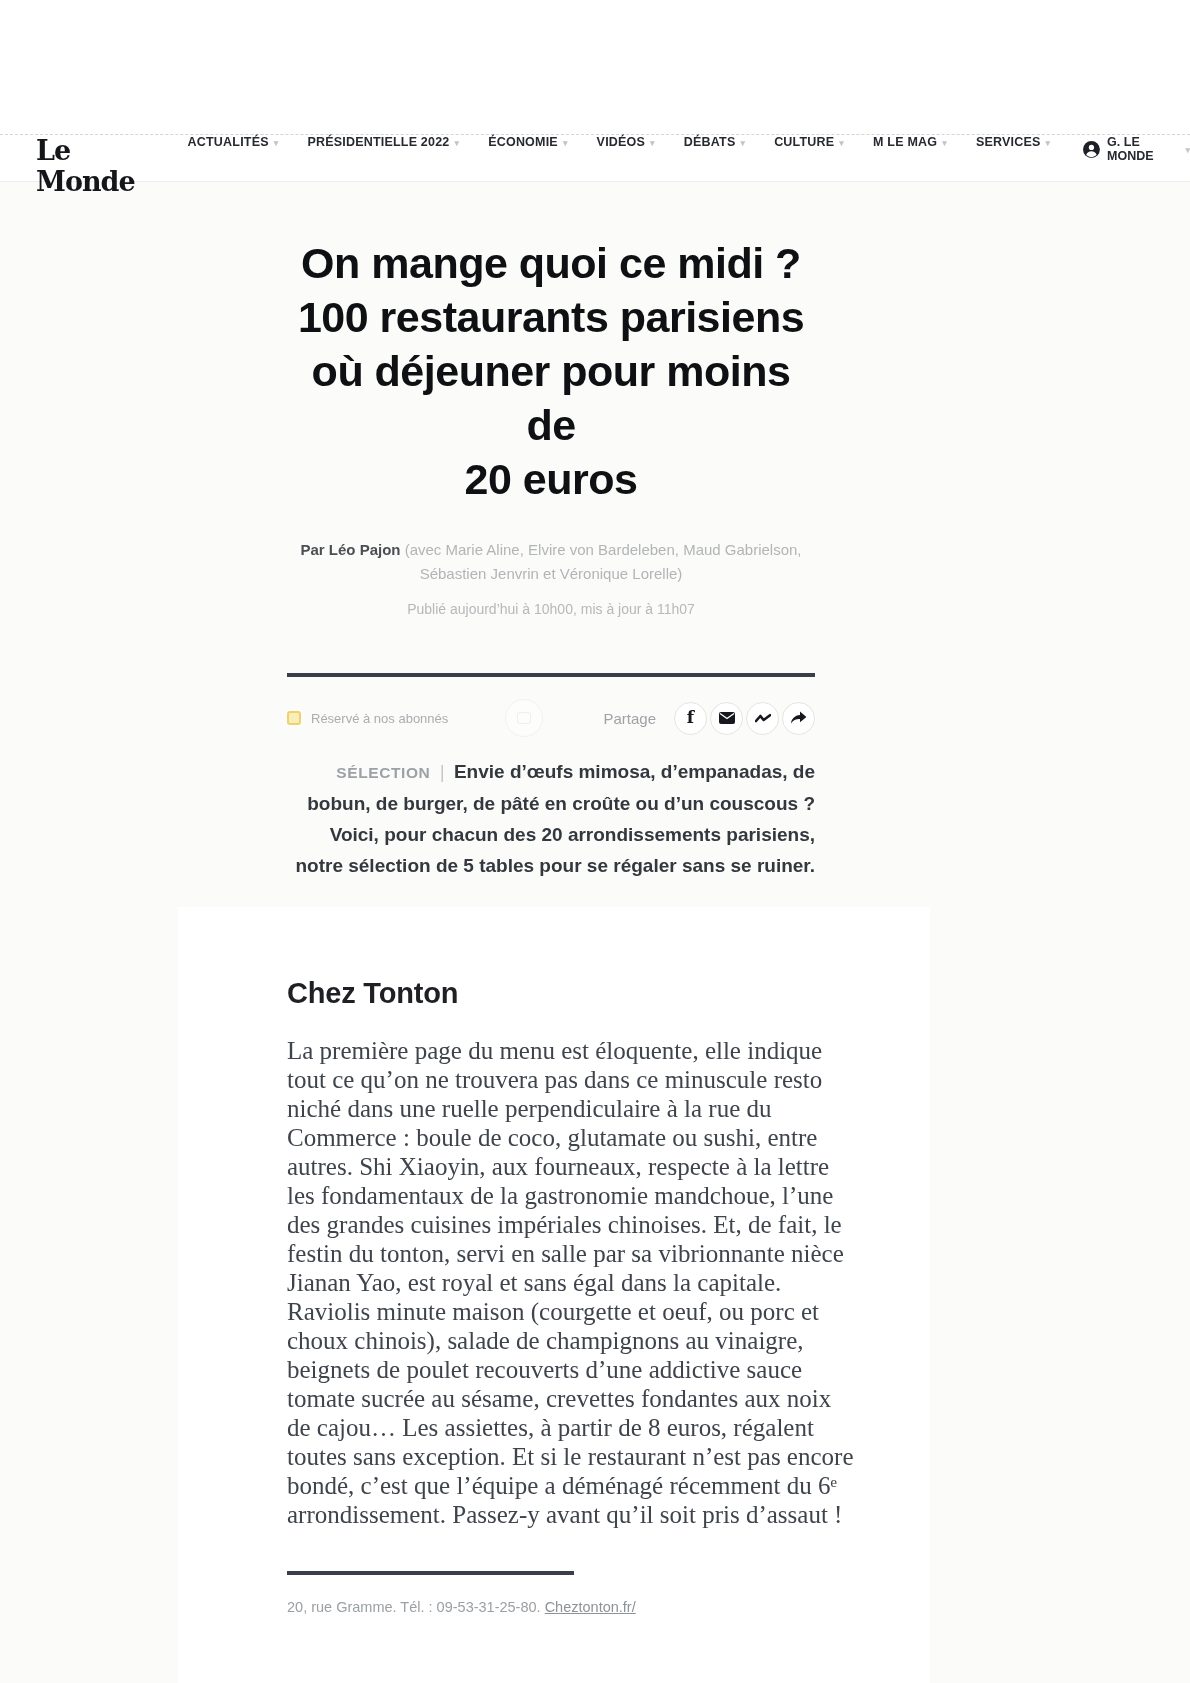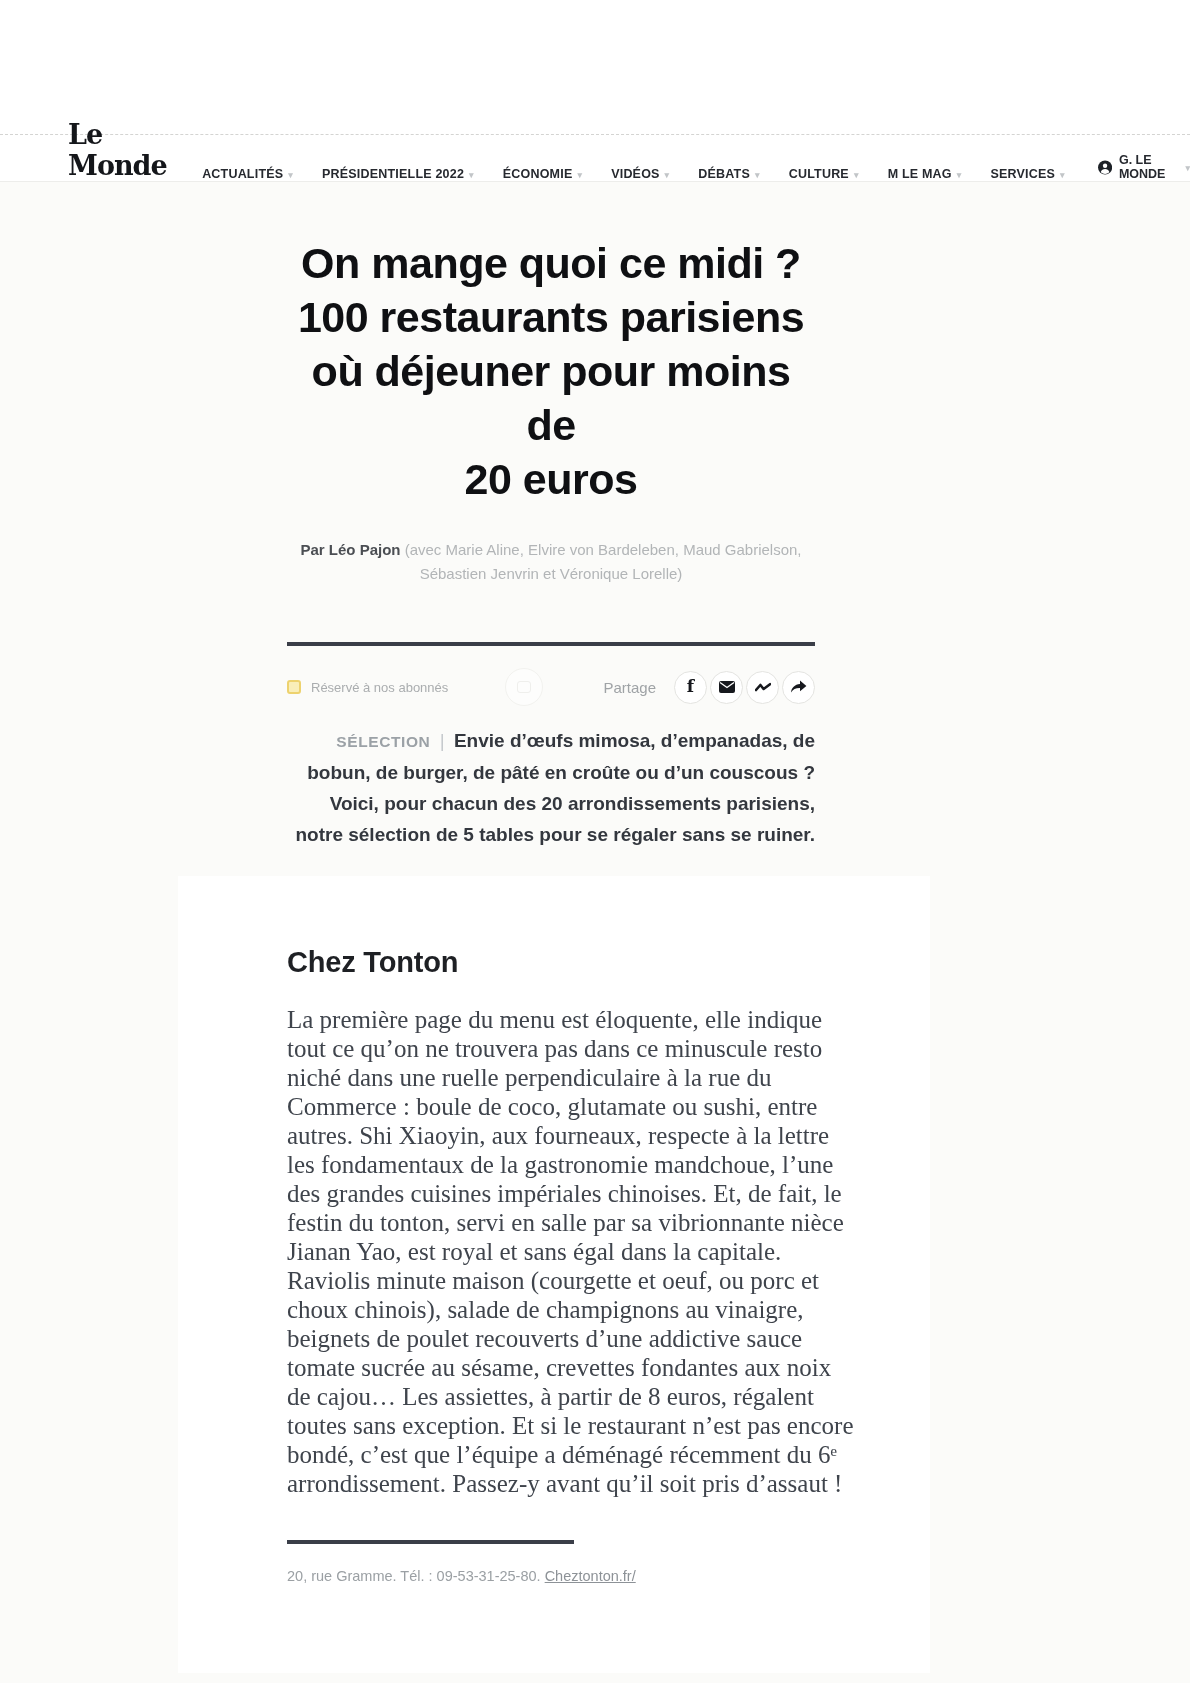--- a/index.html
+++ b/index.html
@@ -7,21 +7,21 @@
   body {
     width:1190px; height:1683px; position:relative; overflow:hidden;
     background:#fbfbf9;
     font-family:"Liberation Sans", sans-serif;
   }
   .top-strip { height:134px; background:#ffffff; }
   
   .navbar {
     height:48px; background:#ffffff;
     border-top:1px dashed #d4d4d2; border-bottom:1px solid #ededeb;
-    display:flex; align-items:flex-end; padding-left:68px;
+    display:flex; align-items:flex-start; padding-left:36px;
   }
   .brand {
     font-family:"DejaVu Serif", serif; font-weight:700; font-size:27px;
     color:#14161a; letter-spacing:-1px; margin-right:24px; cursor:pointer;
   }
   .nav-item {
     display:flex; align-items:center; margin-right:29px; cursor:pointer;
     font-size:12.5px; font-weight:700; color:#26292f; letter-spacing:.2px;
     white-space:nowrap;
   }
@@ -139,20 +139,21 @@
     <h1 class="headline">On mange quoi ce midi ?
 100 restaurants parisiens
 où déjeuner pour moins de
 20 euros</h1>
 
     <p class="byline">
       <span class="byline-author">Par Léo Pajon</span>
       <span class="byline-contrib">(avec Marie Aline, Elvire von Bardeleben, Maud Gabrielson, Sébastien Jenvrin et Véronique Lorelle)</span>
     </p>
 
+    <p class="published">Publié aujourd’hui à 10h00, mis à jour à 11h07</p>
 
     <div class="rule-thick"></div>
 
     <div class="meta-row">
       <div class="paywall">
         <span class="paywall-badge"></span>
         <span>Réservé à nos abonnés</span>
       </div>
       <div class="share-group">
         <div class="ghost-circle">

